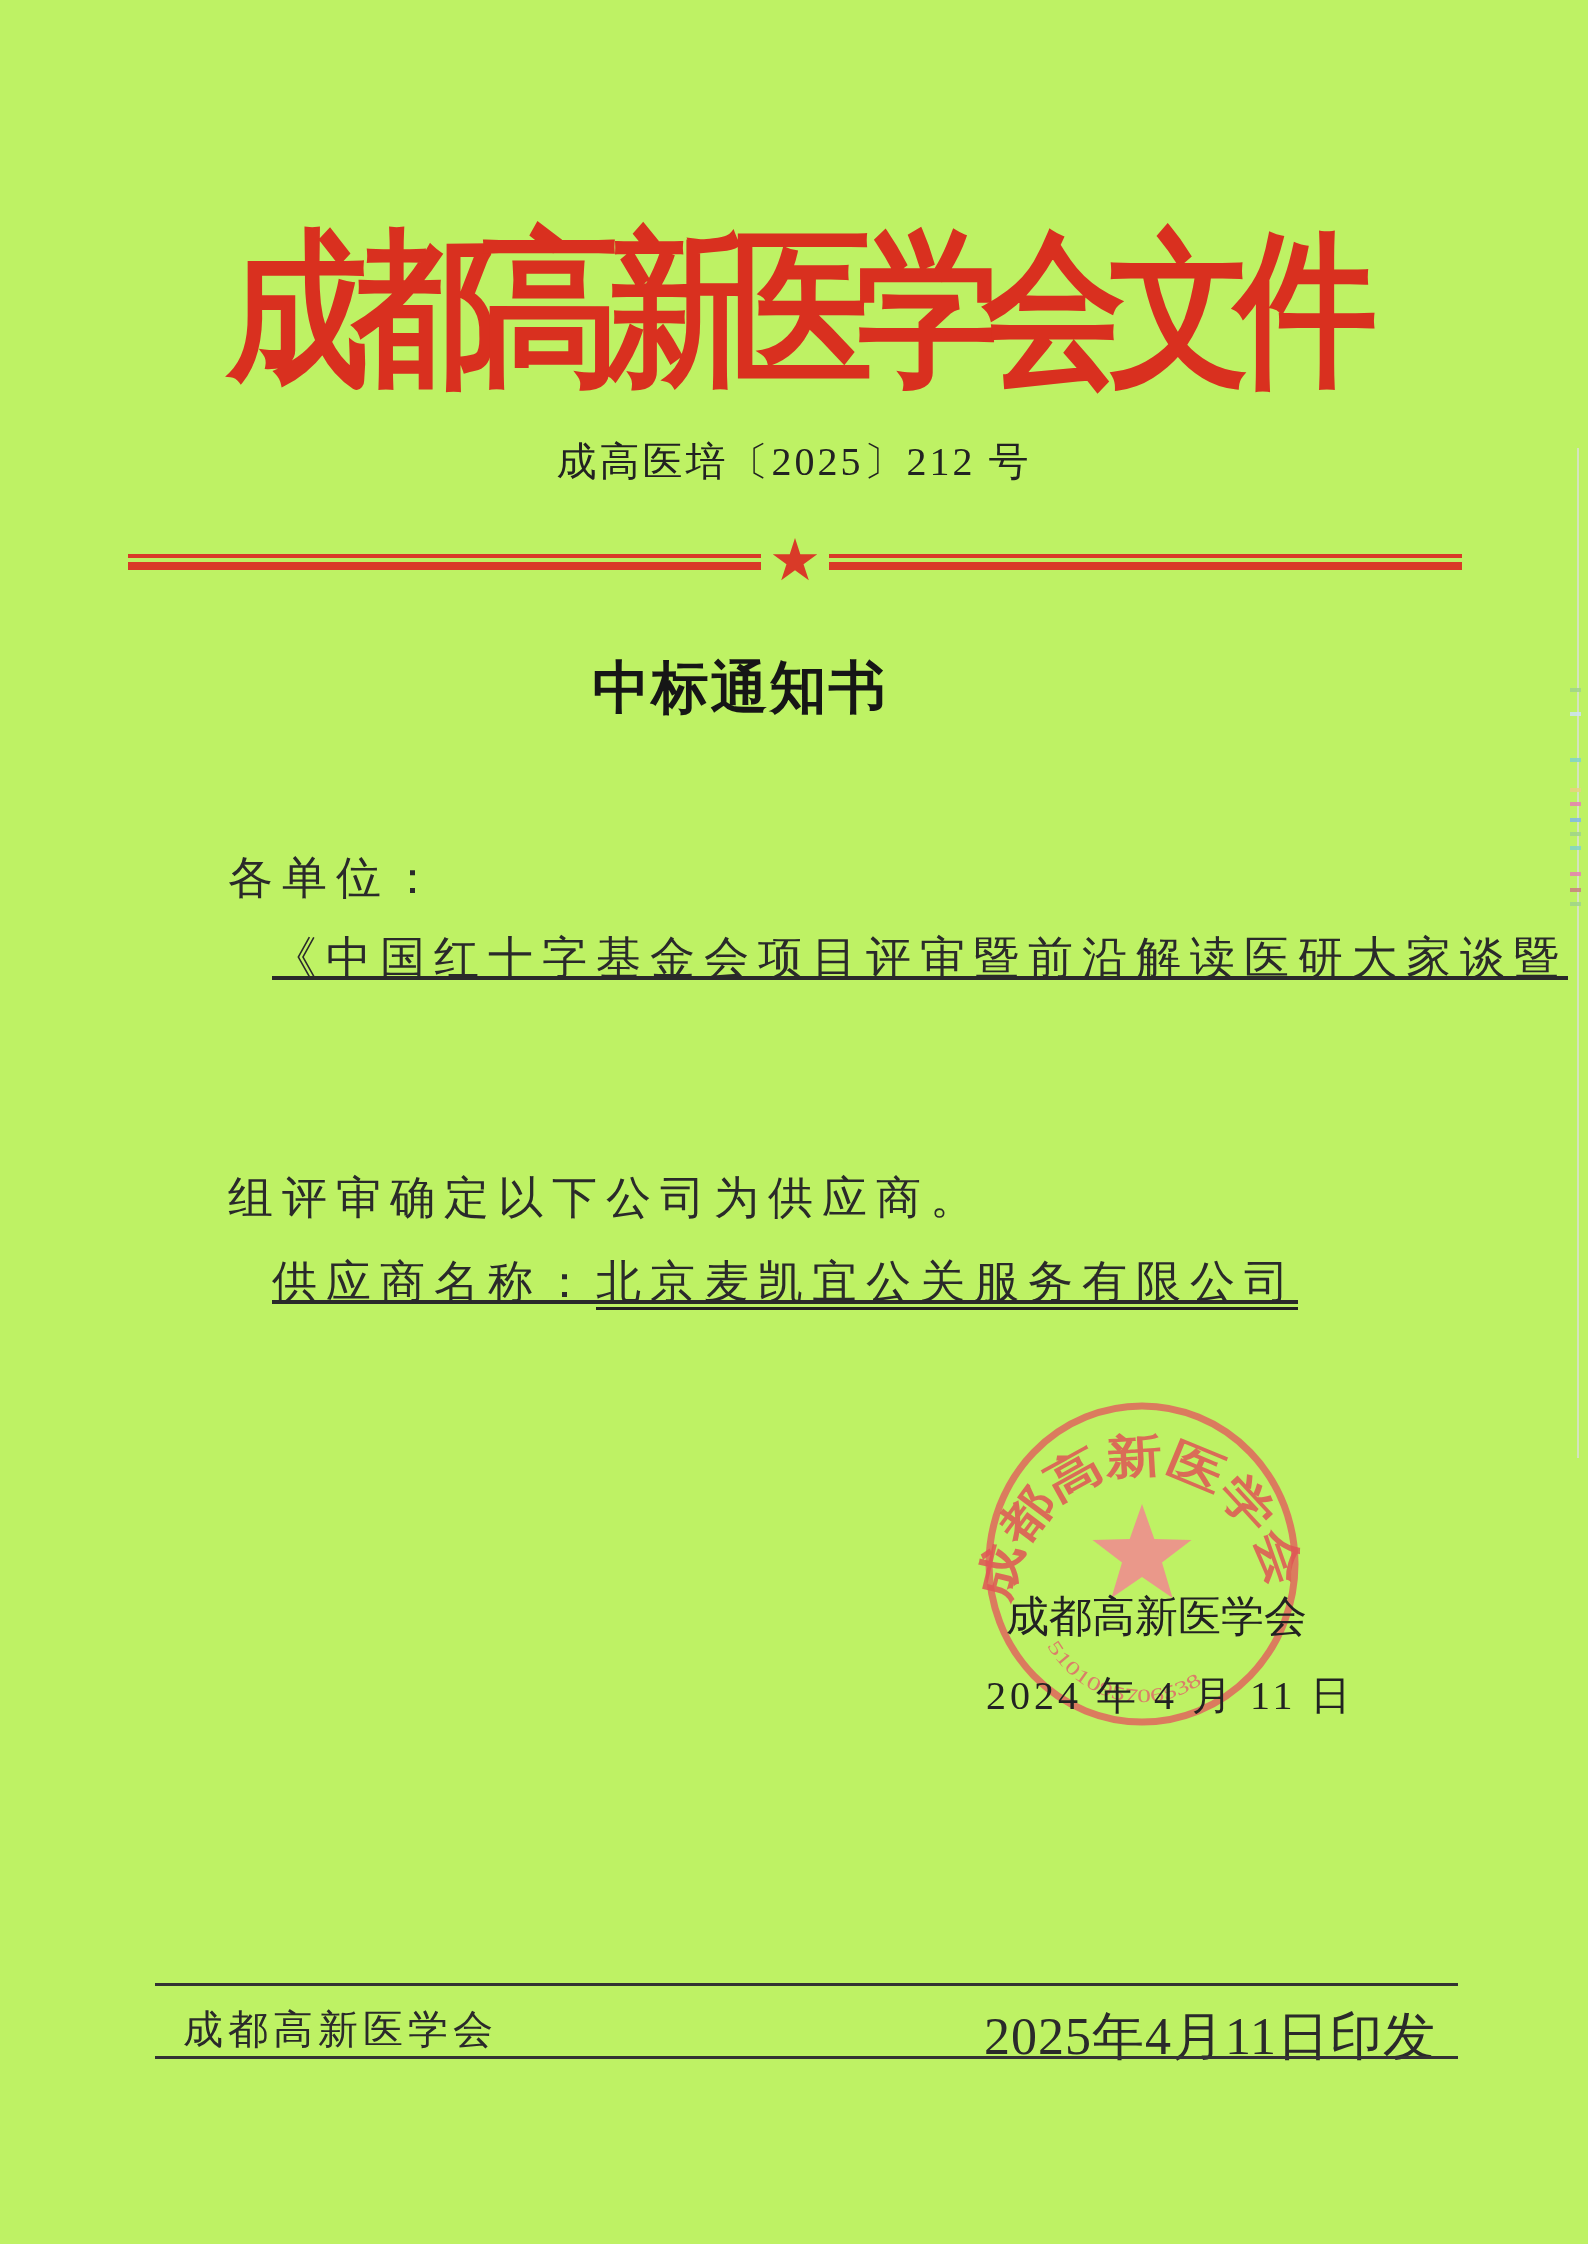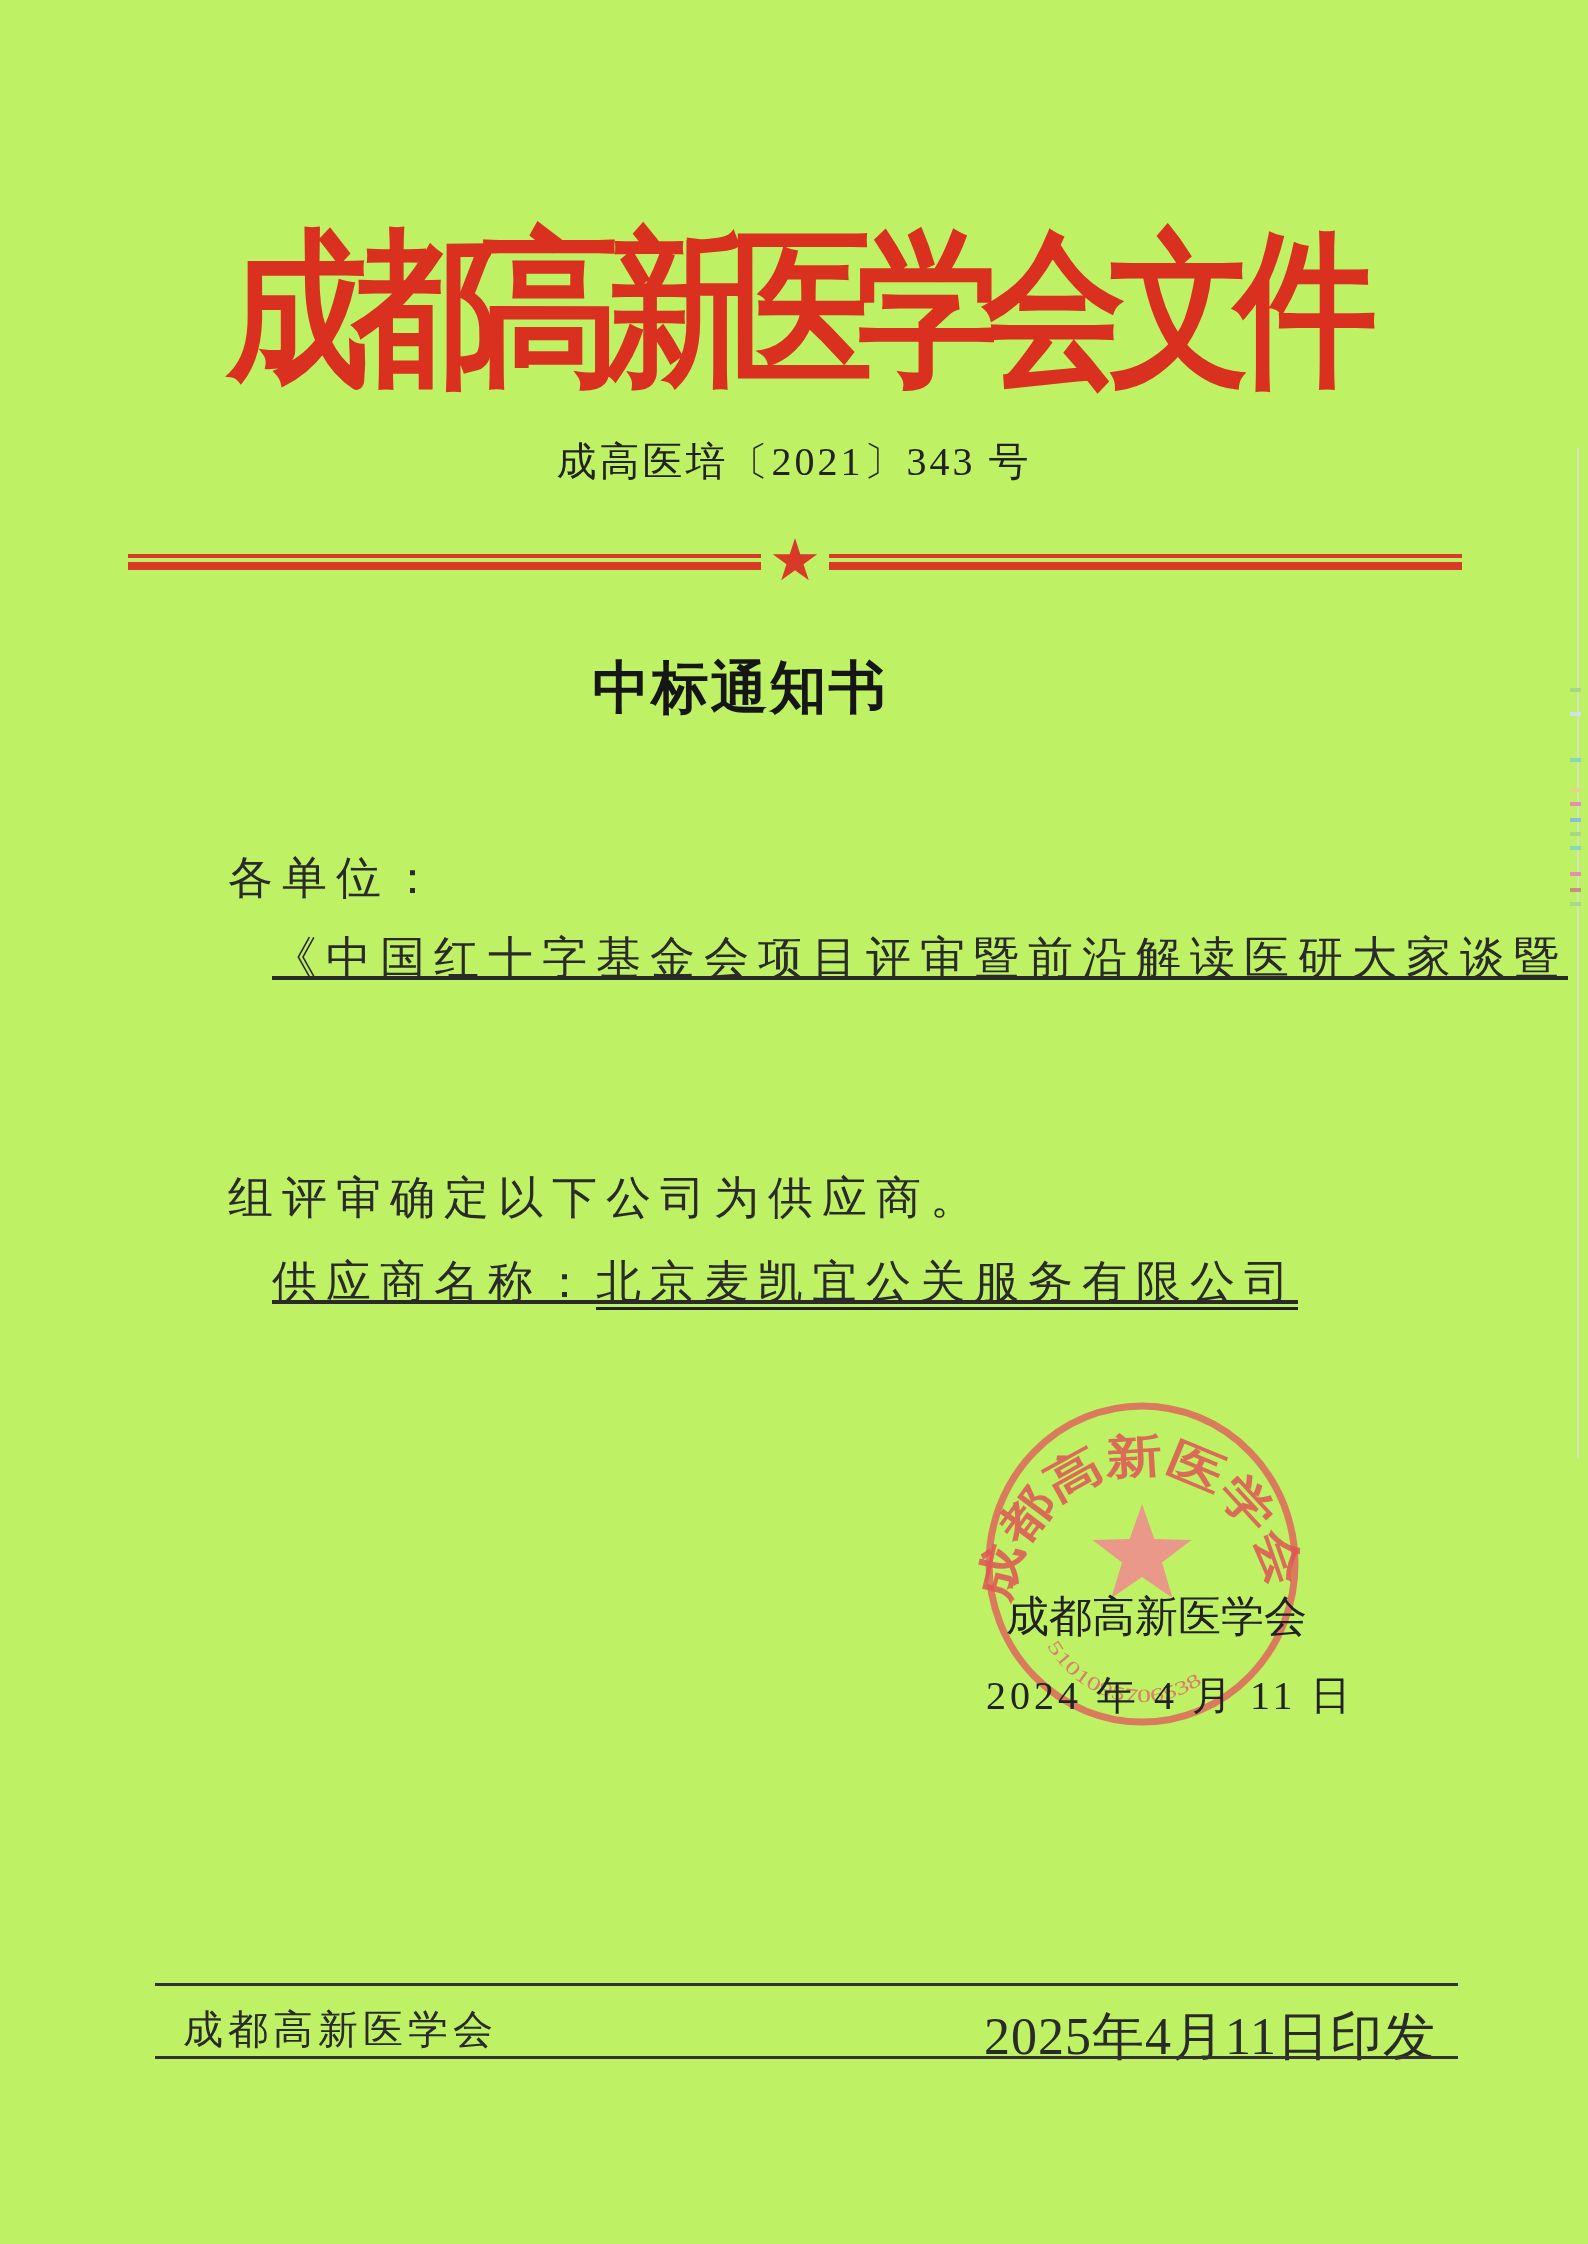--- a/index.html
+++ b/index.html
@@ -102,21 +102,21 @@
   }
   .tick { position:absolute; left:1570px; width:11px; height:4px; opacity:.85; }
 </style>
 </head>
 <body>
 
 <div class="page">
 
   <div class="banner">成都高新医学会文件</div>
 
-  <div class="doc-number">成高医培〔2021〕343 号</div>
+  <div class="doc-number">成高医培〔2025〕212 号</div>
 
   <div class="divider">
     <div class="seg"></div>
     <div class="star">★</div>
     <div class="seg"></div>
   </div>
 
   <div class="subject">中标通知书</div>
 
   <div class="body-line" style="top:848px;">各单位：</div>

